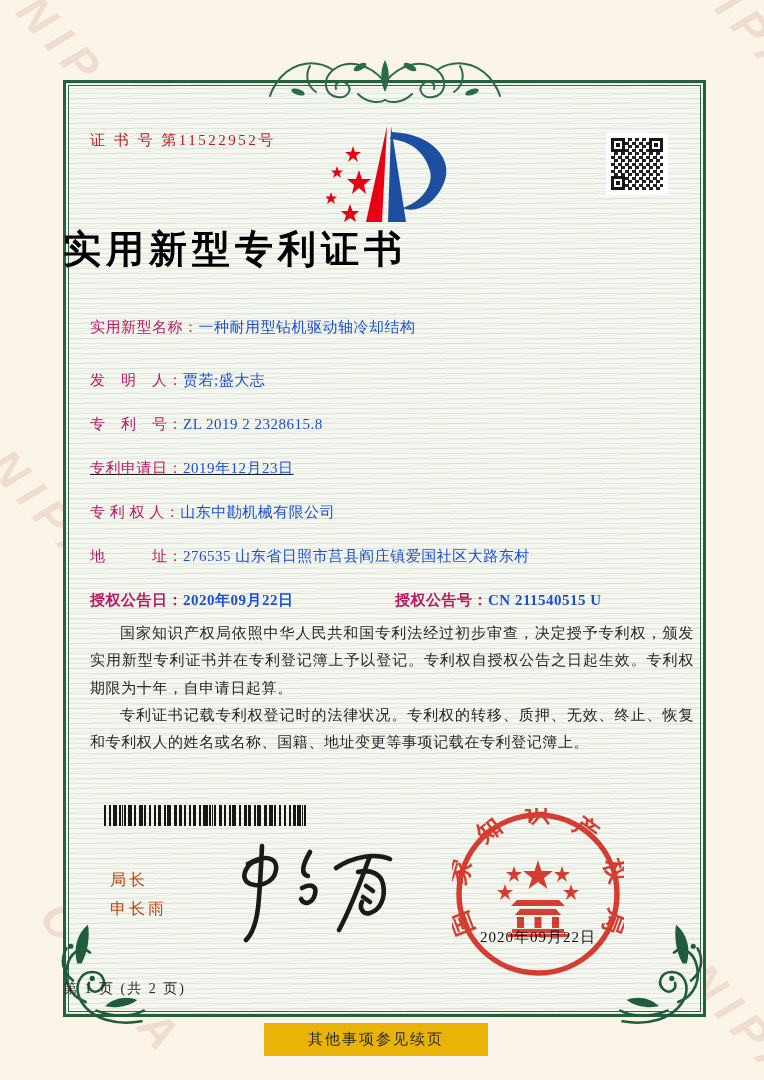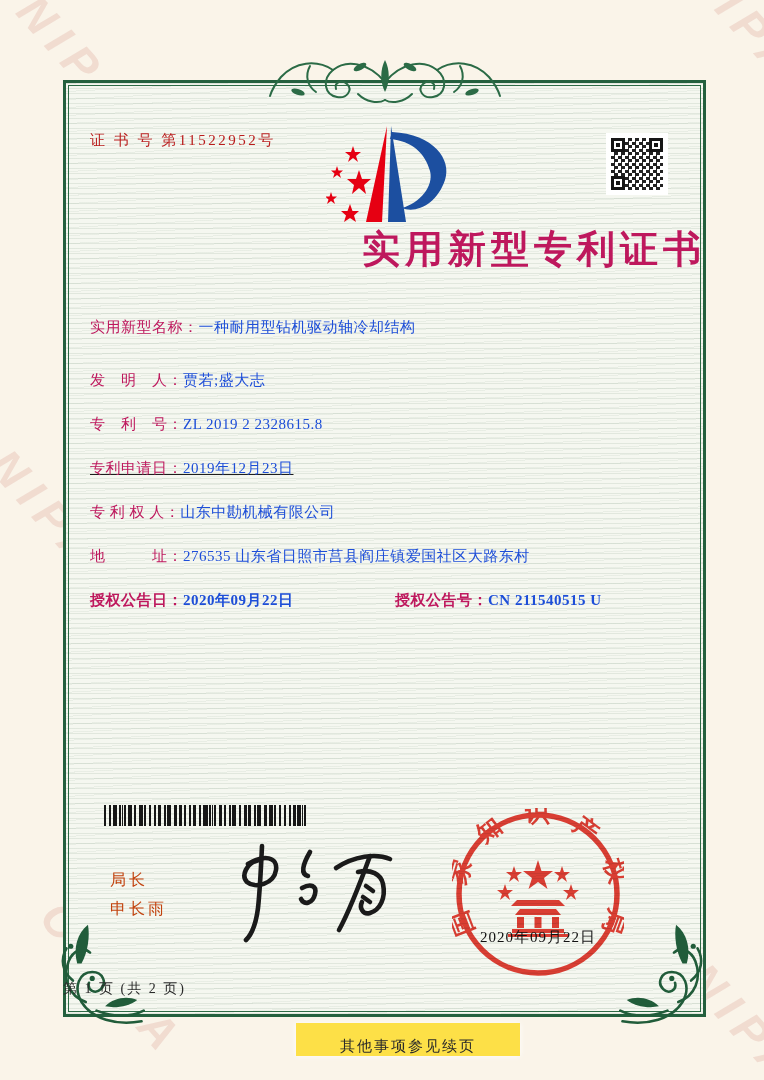--- a/index.html
+++ b/index.html
@@ -33,22 +33,22 @@
   }
   .qr-noise{
     position:absolute; inset:5px;
     background:repeating-conic-gradient(#161616 0% 25%, transparent 0% 50%) 0 0 / 7px 7px;
     opacity:.95;
   }
   .finder{position:absolute; width:14px; height:14px; border:3px solid #161616; background:#fff; box-sizing:border-box;}
   .finder span{position:absolute; left:2px; top:2px; width:4px; height:4px; background:#161616;}
   .f-tl{left:5px; top:5px;} .f-tr{right:5px; top:5px;} .f-bl{left:5px; bottom:5px;}
   .title{
-    position:absolute; left:63px; top:224px; width:643px; text-align:right;
-    font-size:38px; font-weight:700; letter-spacing:5px; color:#be185d;
+    position:absolute; left:63px; top:224px; width:643px; text-align:left;
+    font-size:38px; font-weight:700; letter-spacing:5px; color:#000000;
   }
   .fields{position:absolute; left:90px; top:318px; width:606px; font-size:15px;}
   .frow{position:absolute; left:0; white-space:nowrap; letter-spacing:0.5px;}
   .frow .lbl{color:#be185d;}
   .frow .val{color:#1d4ed8;}
   .frow2{position:absolute; left:305px; top:0; white-space:nowrap;}
   .paras{
     position:absolute; left:90px; top:620px; width:604px;
     font-size:15px; line-height:1.82; letter-spacing:0.6px; color:#262626;
     text-align:justify;
@@ -66,23 +66,23 @@
   .officer-title{top:870px;} .officer-name{top:899px;text-align:right;}
   .signature{position:absolute; left:218px; top:838px; width:188px; height:106px;}
   .seal{position:absolute; left:452px; top:808px; width:172px; height:172px; mix-blend-mode:multiply;}
   .seal-date{
     position:absolute; left:452px; top:928px; width:172px; text-align:center;
     font-size:15px; letter-spacing:1px; color:#111; z-index:3;
   }
   .page-info{position:absolute; left:63px; top:980px; width:643px; 
     font-size:14px; letter-spacing:2px; color:#2a2a2a;}
   .footer-strip{
-    position:absolute; left:296px; top:1023px; width:224px; height:33px;
-    background:#fde047; box-shadow:0 0 6px rgba(255,255,255,0.9);
-    display:flex; align-items:flex-end; justify-content:center;
+    position:absolute; left:264px; top:1023px; width:224px; height:33px;
+    background:#eab308; box-shadow:0 0 6px rgba(255,255,255,0.9);
+    display:flex; align-items:center; justify-content:center;
   }
   .footer-note{font-size:15px; letter-spacing:2px; color:#2a2a2a;}
 </style>
 </head>
 <body>
 
 <div class="page">
 
   <div class="watermark" style="left:-34px; top:14px;">CNIPA</div>
   <div class="watermark" style="left:636px; top:-22px;">CNIPA</div>
@@ -199,20 +199,24 @@
       <span class="lbl">地　　　址：</span><span class="val">276535 山东省日照市莒县阎庄镇爱国社区大路东村</span>
     </div>
     <div class="frow" style="top:273px;font-weight:bold;">
       <span class="lbl">授权公告日：</span><span class="val">2020年09月22日</span>
       <span class="frow2">
         <span class="lbl">授权公告号：</span><span class="val">CN 211540515 U</span>
       </span>
     </div>
   </div>
 
+  <div class="paras">
+    <p>国家知识产权局依照中华人民共和国专利法经过初步审查，决定授予专利权，颁发实用新型专利证书并在专利登记簿上予以登记。专利权自授权公告之日起生效。专利权期限为十年，自申请日起算。</p>
+    <p>专利证书记载专利权登记时的法律状况。专利权的转移、质押、无效、终止、恢复和专利权人的姓名或名称、国籍、地址变更等事项记载在专利登记簿上。</p>
+  </div>
 
   <div class="barcode"></div>
 
   <div class="officer officer-title">局长</div>
   <div class="officer officer-name">申长雨</div>
 
   <svg class="signature" viewBox="0 0 188 106">
     <g stroke="#1a1a1a" fill="none" stroke-width="4.6" stroke-linecap="round" stroke-linejoin="round">
       <path d="M30,26 C46,16 60,19 58,32 C56,46 37,51 29,44 C23,38 28,25 41,22"></path>
       <path d="M44,8 C43,30 42,52 40,70 C38,86 34,96 28,102"></path>

